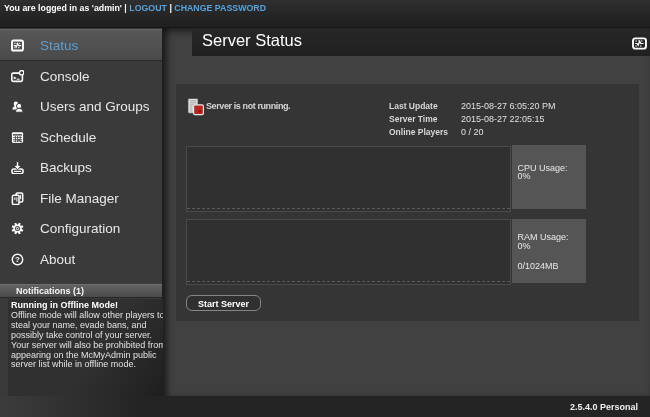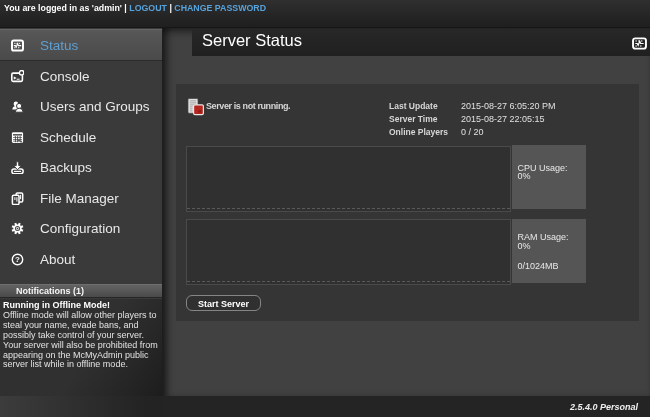--- a/index.html
+++ b/index.html
@@ -13,21 +13,21 @@
 #sidebar { position:absolute; left:0; top:28px; width:163px; height:368px; background:#3a3a3a; border-right:1px solid #1d1d1d; }
 #menu { position:absolute; left:0; top:1px; width:162px; }
 .mi { position:relative; height:30.5px; }
 .mi .ic { position:absolute; left:11px; top:10px; width:13px; height:13px; }
 .mi .lb { position:absolute; left:40px; top:2px; line-height:30.5px; font-size:13.5px; color:#e8e8e8; }
 .mi.sel { background:linear-gradient(#585858,#4a4a4a); box-shadow:0 1px 0 rgba(0,0,0,0.25), inset 0 1px 0 rgba(255,255,255,0.08);padding-left:24px; }
 .mi.sel .lb { color:#5f9fd2; }
 #notifhead { position:absolute; left:0; top:256px; width:162px; height:14px;
   background:linear-gradient(#636363,#4a4a4a); border-top:1px solid #6e6e6e; border-bottom:1px solid #262626;
   font-size:9px; font-weight:bold; color:#f5f5f5; line-height:13px; padding-left:16px; }
-#notifbody { position:absolute; left:0; top:271px; width:162px; height:97px;
+#notifbody { position:absolute; left:8px; top:271px; width:162px; height:97px;
   background:linear-gradient(125deg,#303030 55%,#272727 78%,#1d1d1d 100%);
   color:#e2e2e2; font-size:9px; line-height:9.9px; padding:2px 0 0 3px; white-space:nowrap; overflow:hidden; }
 #notifbody b { display:block; color:#fff; }
 #content { position:absolute; left:163px; top:28px; width:487px; height:368px; background:#414141;
   box-shadow:inset 7px 0 7px -3px rgba(0,0,0,0.55), inset 0 7px 7px -3px rgba(0,0,0,0.45); }
 #panel { position:absolute; left:13px; top:2px; width:463px; height:263px; }
 #phead { position:absolute; left:16px; top:0; width:463px; height:26px; background:linear-gradient(#272727,#202020);
   color:#fff; font-size:16.5px; line-height:21.5px; padding-left:10px; }
 #phead .hicon { position:absolute; right:8px; top:7px; }
 #pbody { position:absolute; left:0; top:26px; width:463px; height:237px; background:#353535;margin-top:28px; }
@@ -45,21 +45,21 @@
 #lbox1 { top:61px; }
 #lbox2 { top:134.5px; }
 .lbox div { position:absolute; left:6px; white-space:nowrap;text-align:center; }
 #startbtn { position:absolute; left:10px; top:211px; width:75px; height:16px; background:#303030;
   border:1px solid #858585; border-radius:6px; color:#fff; font-size:9px; font-weight:bold;
   text-align:center; line-height:17px; font-family:"Liberation Sans",sans-serif; }
 #footer { position:absolute; left:0; top:396px; width:650px; height:21px; background:#242424;
   color:#f0f0f0; font-size:9px; font-weight:bold; line-height:22.5px; text-align:right; padding-right:12px; }
 #footer .grad { position:absolute; left:0; top:0; width:162px; height:21px;
   background:linear-gradient(to right,#3c3c3c,#232323 90%); }
-#footer .vtxt { position:relative;font-style:italic; }
+#footer .vtxt { position:relative; }
 svg { display:block; }
 </style>
 </head>
 <body>
 
 <div id="topbar">
     <div class="t">You are logged in as 'admin' <span style="color:#fff">|</span> <a>LOGOUT</a> <span style="color:#fff">|</span> <a>CHANGE PASSWORD</a></div>
   </div>
 
 <div id="sidebar">

